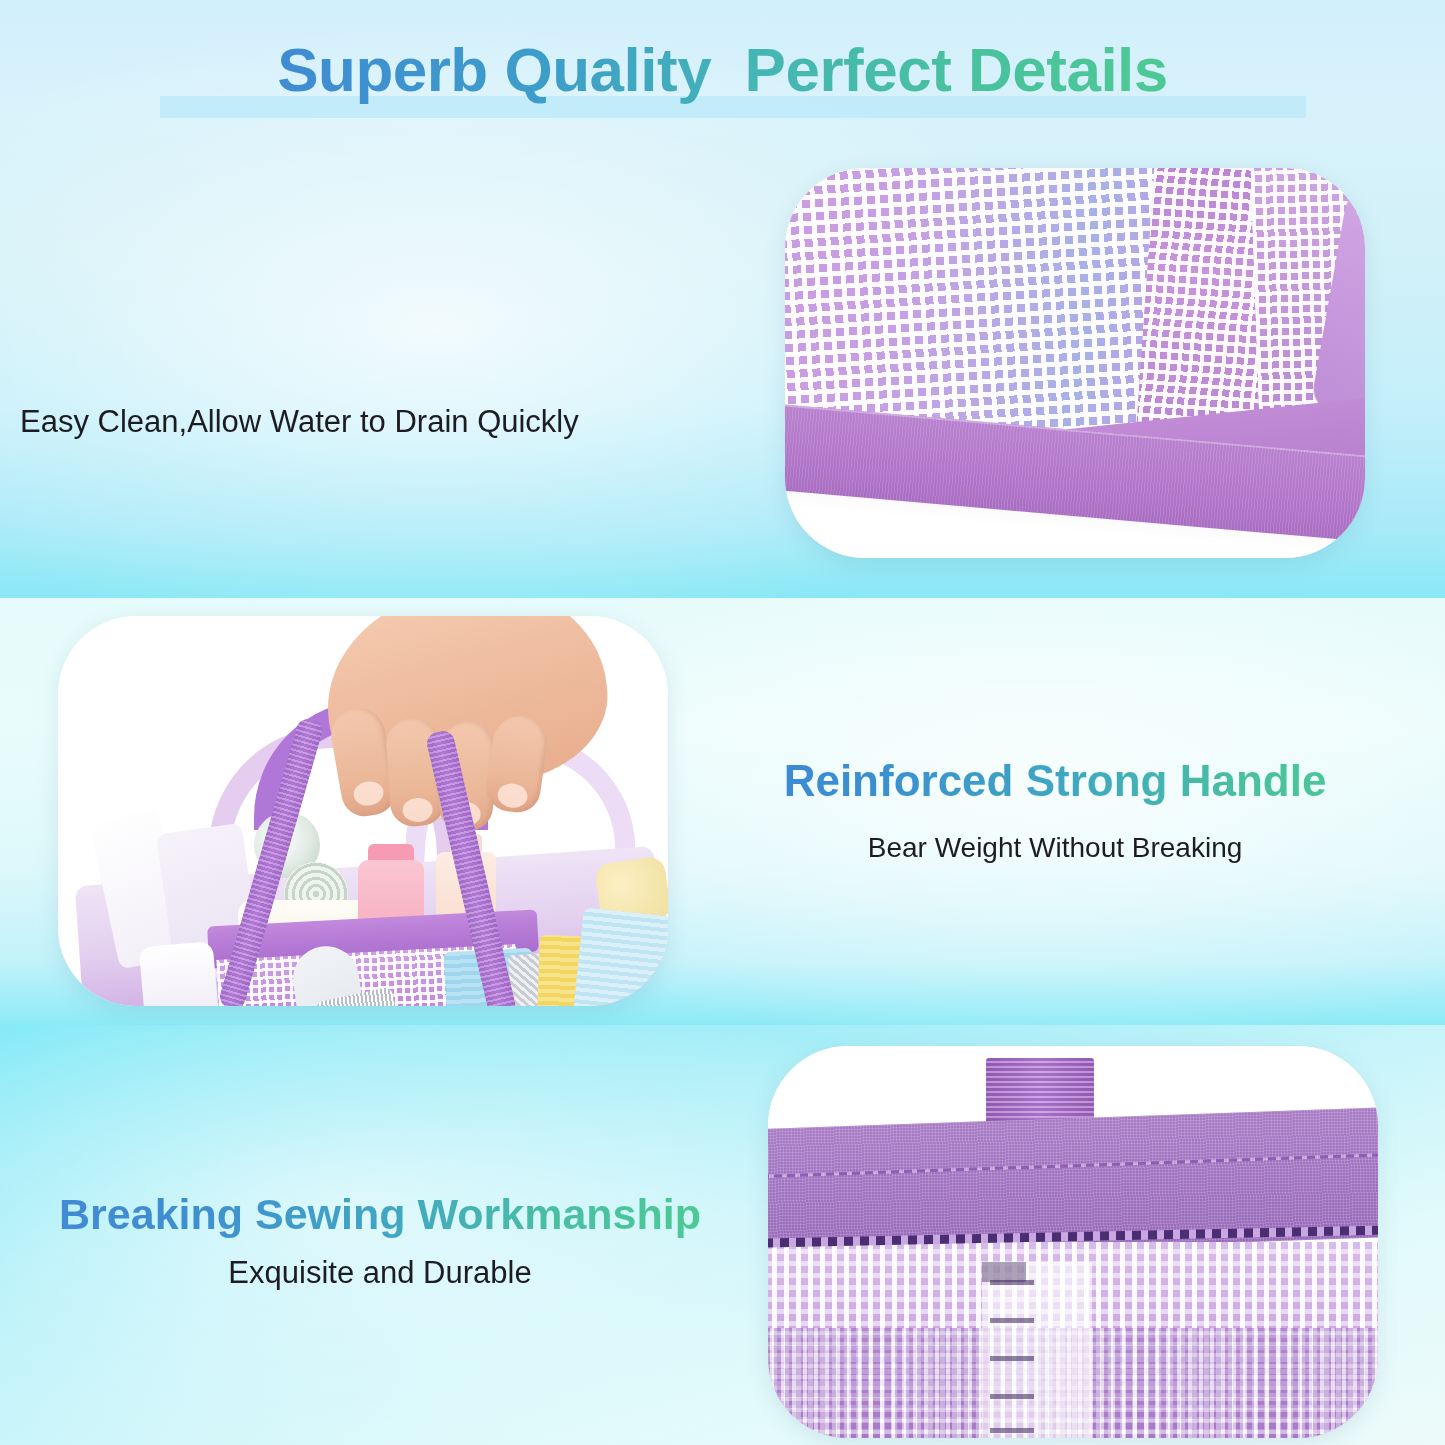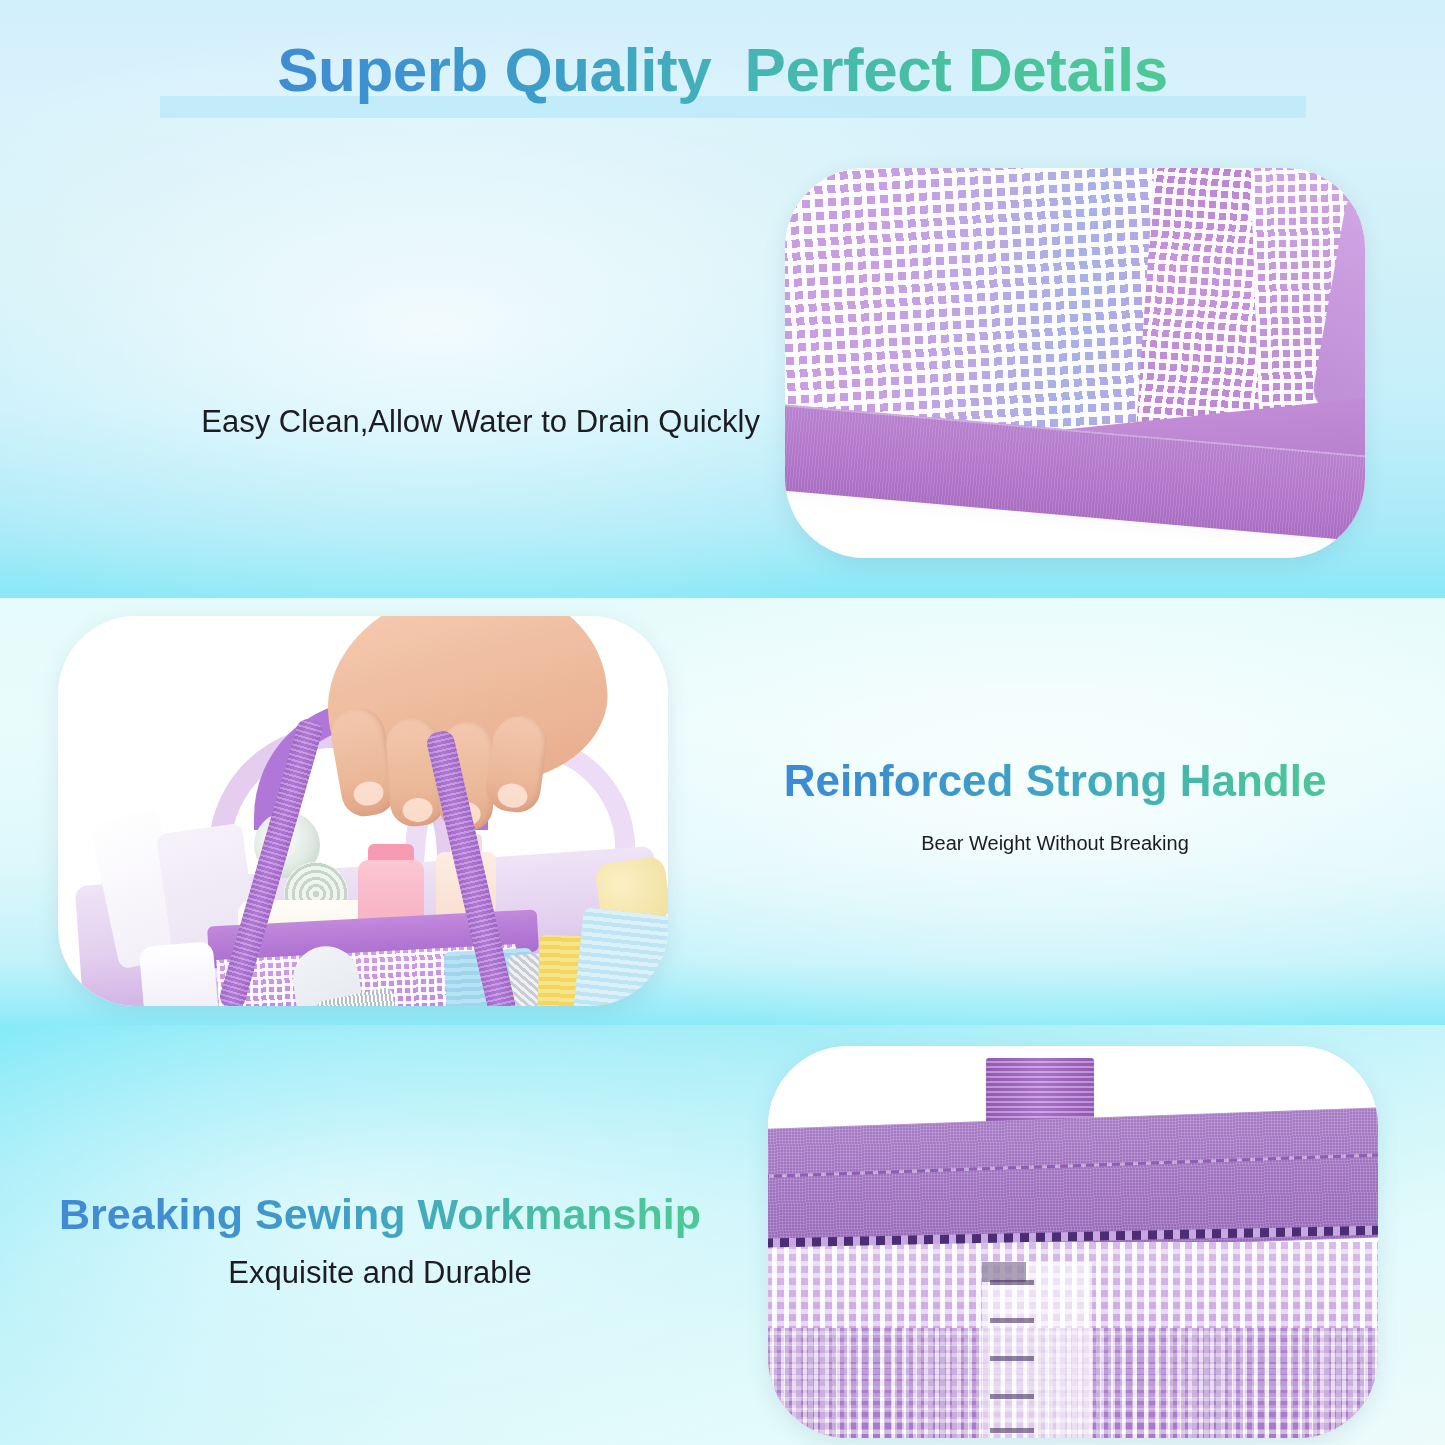--- a/index.html
+++ b/index.html
@@ -103,36 +103,36 @@
   
   #s1-title {
     left: 70px; top: 268px; width: 640px;
     text-align: center;
     font-size: 46px;
     background-image: linear-gradient(90deg,
        #3d86d8 0%, #3b8fd0 30%, #3fa6c4 55%, #48bfa4 78%, #4ecd91 100%);
   }
   #s1-sub {
     left: 20px; top: 404px; width: 740px;
-    text-align: right;
+    text-align: left;
     font-size: 31px;
   }
 
   
   #s2-title {
     left: 690px; top: 756px; width: 730px;
     text-align: center;
     font-size: 44px;
     background-image: linear-gradient(90deg,
        #3d86d8 0%, #3b8fd0 26%, #3fa7c2 52%, #49c09f 76%, #4ecd90 100%);
   }
   #s2-sub {
     left: 690px; top: 832px; width: 730px;
     text-align: center;
-    font-size: 20px;
+    font-size: 28px;
   }
 
   
   #s3-title {
     left: 10px; top: 1190px; width: 740px;
     text-align: center;
     font-size: 43px;
     background-image: linear-gradient(90deg,
        #4388d6 0%, #3e8fd0 24%, #41a5c4 50%, #49bfa2 74%, #4ecd90 100%);
   }

